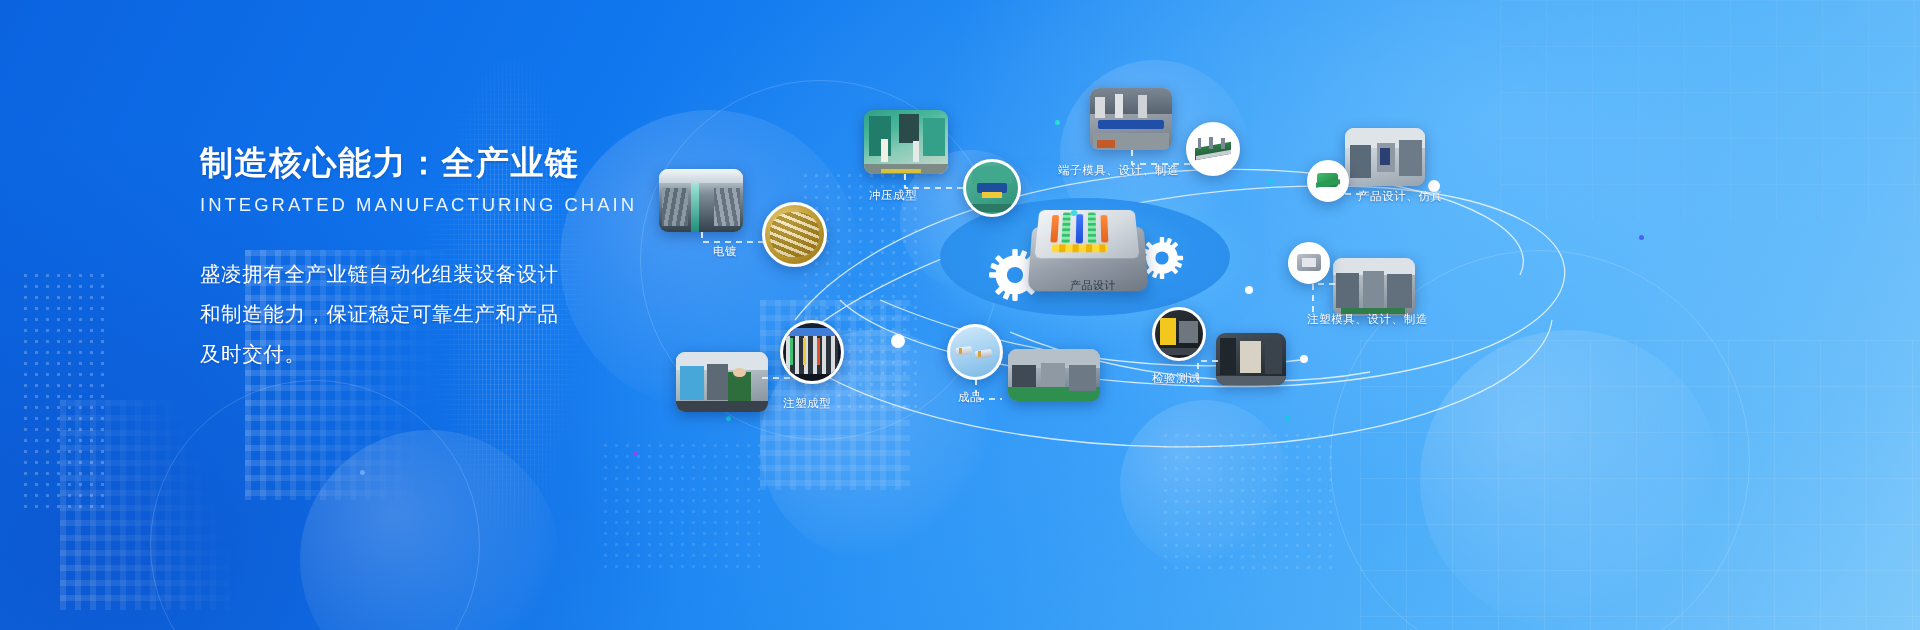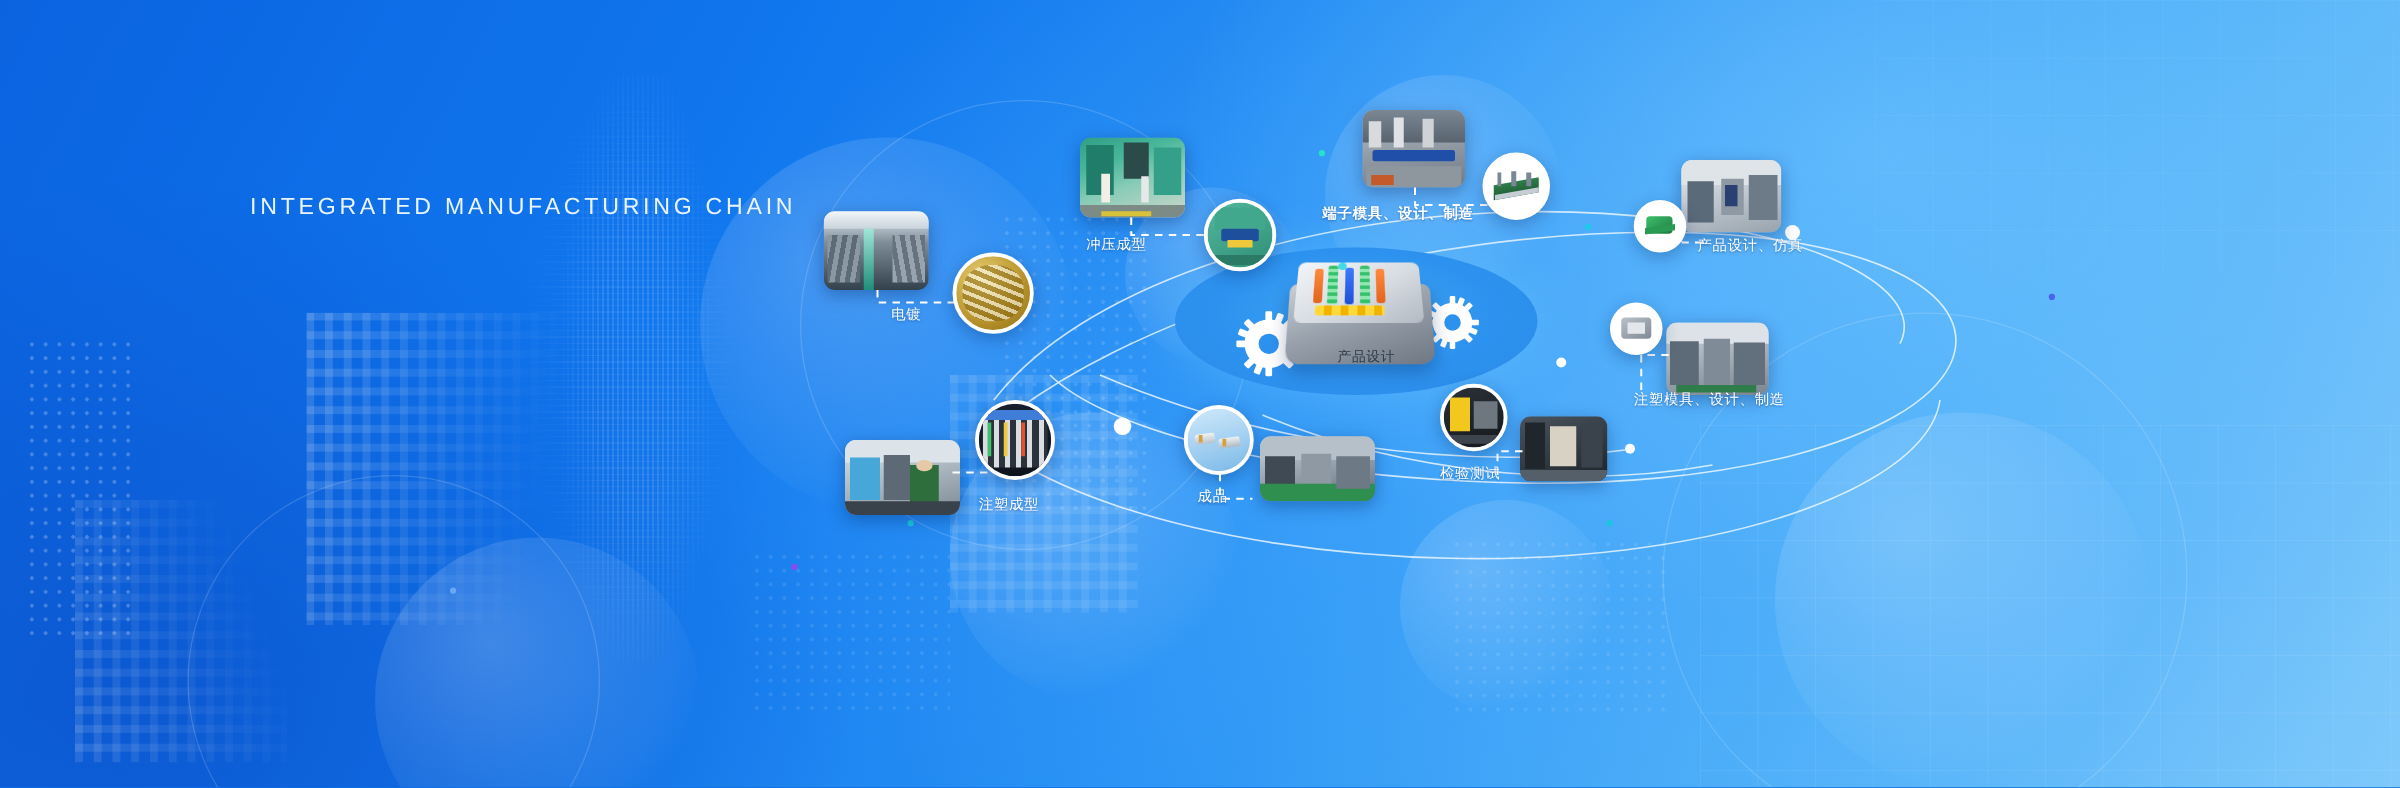--- a/index.html
+++ b/index.html
@@ -211,21 +211,23 @@
   <div class="spark" style="left:1055px; top:120px; width:5px; height:5px; background:#28e0d0;"></div>
   <div class="spark" style="left:1268px; top:179px; width:5px; height:5px; background:#1fc9e8;"></div>
   <div class="spark" style="left:1639px; top:235px; width:5px; height:5px; background:#4a62f0;"></div>
   <div class="spark" style="left:990px; top:285px; width:5px; height:5px; background:#22d6b8;"></div>
   <div class="spark" style="left:633px; top:451px; width:5px; height:5px; background:#8a4af0;"></div>
   <div class="spark" style="left:726px; top:416px; width:5px; height:5px; background:#19c7e0;"></div>
   <div class="spark" style="left:1285px; top:416px; width:5px; height:5px; background:#19c7e0;"></div>
   <div class="spark" style="left:360px; top:470px; width:5px; height:5px; background:#6aa8f5;"></div>
 
   <div class="copy">
+    <div class="headline">制造核心能力：全产业链</div>
     <div class="subhead">INTEGRATED MANUFACTURING CHAIN</div>
+    <div class="body-copy">盛凌拥有全产业链自动化组装设备设计和制造能力，保证稳定可靠生产和产品及时交付。</div>
   </div>
 
   <div class="diagram">
 
     <svg class="orbits" width="1920" height="630">
       <g fill="none" stroke="#ffffff" stroke-opacity="0.75" stroke-width="1.3">
         <path d="M 795 320 C 880 210, 1120 150, 1330 175 C 1470 192, 1540 235, 1520 275"></path>
         <path d="M 786 350 C 900 250, 1130 182, 1345 186 C 1510 190, 1585 240, 1560 292 C 1530 352, 1380 392, 1200 386 C 1010 380, 880 340, 840 300"></path>
         <path d="M 800 360 C 900 430, 1120 462, 1300 440 C 1450 421, 1545 372, 1552 320"></path>
         <path d="M 1010 332 C 1120 378, 1260 392, 1370 372"></path>
@@ -359,21 +361,21 @@
           <div style="position:absolute;left:30%;top:10%;width:10%;height:38%;background:#e0e2e5;"></div>
           <div style="position:absolute;left:58%;top:12%;width:11%;height:36%;background:#cfd2d6;"></div>
           <div style="position:absolute;left:10%;top:52%;width:80%;height:14%;background:#1f4fa8;border-radius:2px;"></div>
           <div style="position:absolute;left:4%;bottom:0;width:92%;height:28%;background:#8e969e;"></div>
           <div style="position:absolute;left:8%;bottom:4%;width:22%;height:12%;background:#c45a2a;"></div>
         </div>
       </div>
       <svg class="dash" style="left:1130px; top:148px;" width="100" height="26">
         <path d="M 2 2 L 2 16 L 94 16" fill="none" stroke="#ffffff" stroke-width="1.6" stroke-dasharray="6 5"></path>
       </svg>
-      <div class="node-label" style="left:1058px; top:163px;font-weight:bold;">端子模具、设计、制造</div>
+      <div class="node-label" style="left:1058px; top:163px;">端子模具、设计、制造</div>
     </div>
 
     <div class="circ" style="left:1186px; top:122px; width:54px; height:54px;">
       <div class="ph" style="background:#ffffff;">
         <div style="position:absolute;left:12%;top:42%;width:76%;height:24%;background:linear-gradient(#2f7d4a,#1e5a33);transform:skewY(-10deg);"></div>
         <div style="position:absolute;left:18%;top:28%;width:8%;height:22%;background:#7a8794;"></div>
         <div style="position:absolute;left:42%;top:24%;width:8%;height:26%;background:#7a8794;"></div>
         <div style="position:absolute;left:66%;top:28%;width:8%;height:22%;background:#7a8794;"></div>
         <div style="position:absolute;left:14%;top:58%;width:72%;height:9%;background:#c7cdd4;transform:skewY(-10deg);"></div>
       </div>

